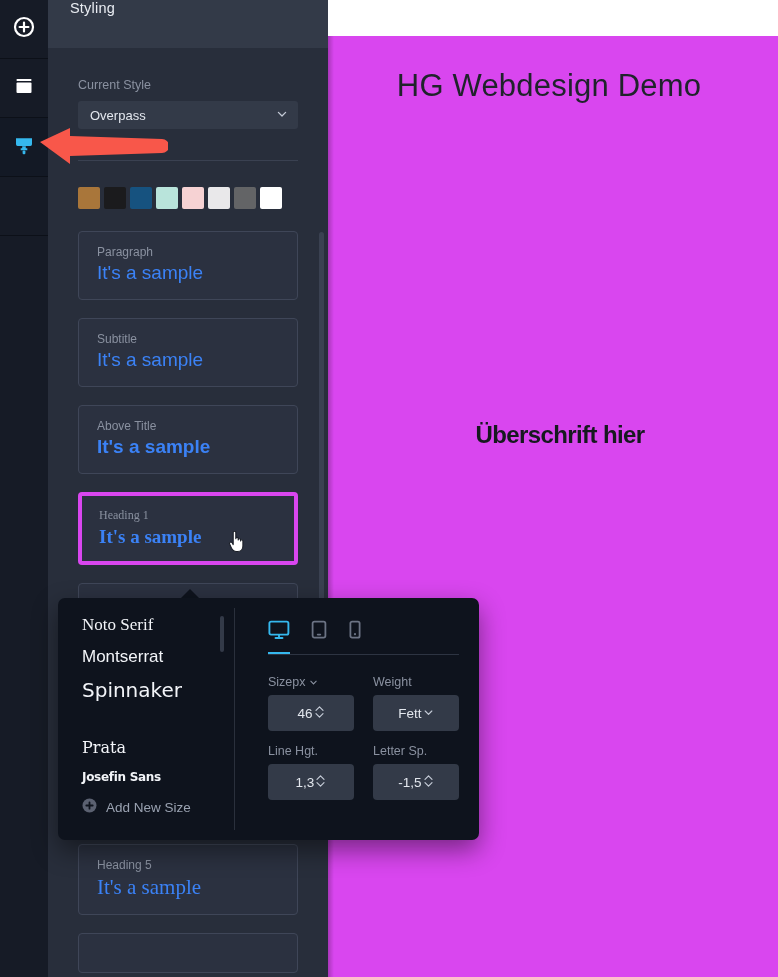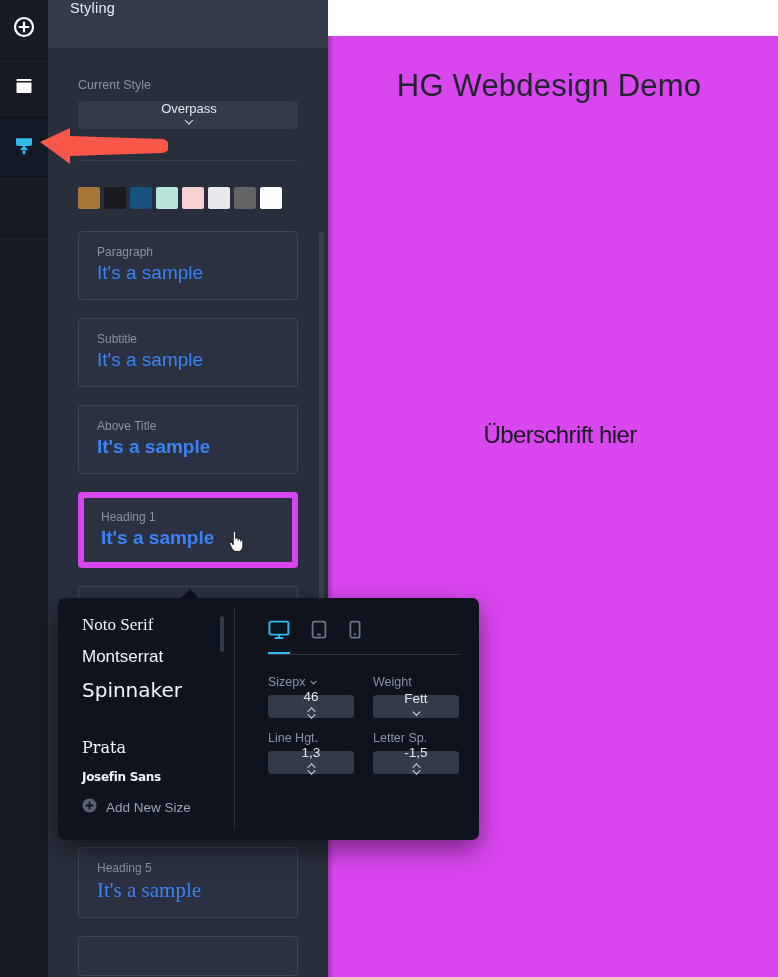--- a/index.html
+++ b/index.html
@@ -35,36 +35,36 @@
   }
   .panel-title { color: #e9ecf2; font-size: 14.5px; letter-spacing: .2px; }
 
   .panel-body { padding: 0 30px; position: relative; }
   .field-label {
     color: #8a91a0; font-size: 12.5px; margin-top: 30px; margin-bottom: 9px;
   }
   .select {
     height: 28px; background: #333a48; border-radius: 3px;
     display: flex; align-items: center; justify-content: space-between;
-    padding: 0 10px 0 12px; color: #e3e7ee; font-size: 13px; flex-direction: column;
+    padding: 0 10px 0 12px; color: #e3e7ee; font-size: 13px;
   }
   .hr { height: 1px; background: #3a4151; margin-top: 31px; }
 
   
   .swatches { display: flex; gap: 4px; margin-top: 26px; }
   .swatch { width: 22px; height: 22px; border-radius: 2px; }
 
   
   .cards { margin-top: 22px; position: relative; }
   .card {
     border: 1px solid #3f4658; border-radius: 4px;
     padding: 13px 18px 15px 18px; margin-bottom: 18px;
     background: #2b3140;
   }
-  .card.selected { border: 6px solid #d946ef; padding: 12px 17px 14px 17px; }
+  .card.selected { border: 4px solid #d946ef; padding: 12px 17px 14px 17px; font-family: Liberation Serif, serif; }
   .card-kicker { color: #8a91a0; font-size: 12px; margin-bottom: 3px; }
   .card-sample { color: #3b82f6; font-size: 19px; line-height: 1.15; }
   .s-reg  { font-weight: 400; }
   .s-bold { font-weight: 700; }
   .s-serif{ font-family: "Liberation Serif", serif; font-weight: 400; font-size: 21px; }
 
   
   .sb-track {
     position: absolute; right: 4px; top: 232px; width: 5px; height: 430px;
     background: #3a4151; border-radius: 3px;
@@ -82,21 +82,21 @@
   }
   .site-title {
     position: absolute; left: 0; right: 8px; top: 32px;
     text-align: center; color: #1f232b;
     font-size: 31px; font-weight: 300; letter-spacing: .2px;
     font-family: "Liberation Sans", sans-serif;
   }
   .site-heading {
     position: absolute; left: 0; right: 22px; top: 385px;
     text-align: center; color: #16191f;
-    font-size: 24px; font-weight: 400; letter-spacing: -.6px; padding-left: 36px;
+    font-size: 24px; font-weight: 700; letter-spacing: -.6px; padding-left: 36px;
   }
 
   
   .arrow-anno { position: absolute; left: 36px; top: 126px; }
 
   
   .popup {
     position: absolute; left: 58px; top: 598px; width: 421px; height: 242px;
     background: #0e131d; border-radius: 7px;
     box-shadow: 0 10px 26px rgba(0,0,0,.45);
@@ -138,23 +138,23 @@
   .dev-icon { position: relative; padding-bottom: 10px; }
   .dev-underline {
     position: absolute; left: 0; bottom: 0; width: 22px; height: 2px; background: #35b8ee;
   }
   .dev-rule {
     height: 1px; background: #2d3442; margin-top: 0px; margin-bottom: 20px;
   }
   .ctl-grid { display: grid; grid-template-columns: 86px 86px; gap: 13px 19px; }
   .ctl-label { color: #8a91a0; font-size: 12.5px; margin-bottom: 6px; display: flex; align-items: center; gap: 0;}
   .stepper, .dropdown {
-    height: 23px; background: #333a48; border-radius: 4px;
+    height: 36px; background: #333a48; border-radius: 4px;
     display: flex; align-items: center; justify-content: center; gap: 1px;
-    color: #e3e7ee; font-size: 13.5px; flex-direction: column;
+    color: #e3e7ee; font-size: 13.5px;
   }
   .unit { color: #8a91a0; font-size: 12.5px; display: inline-flex; align-items: center; gap: 3px;}
 
   
   .cursor { position: absolute; left: 228px; top: 531px; }
 </style>
 </head>
 <body>
 
 <div id="app">

